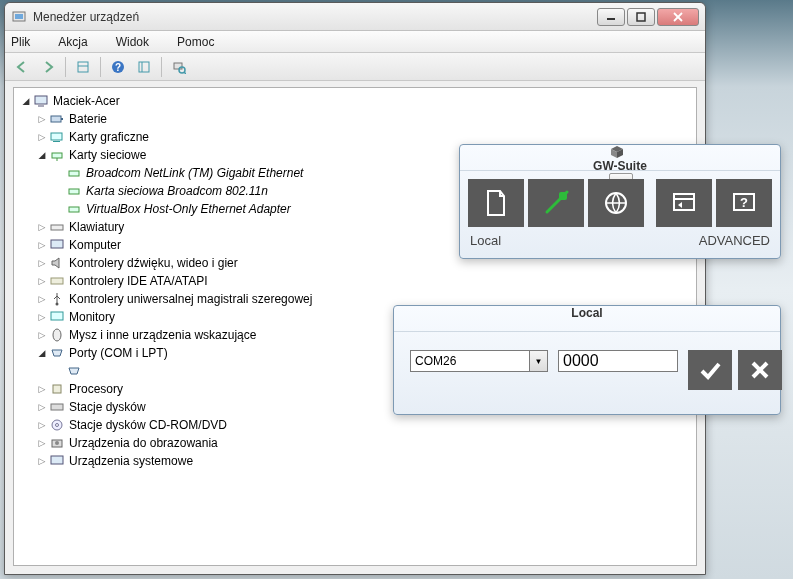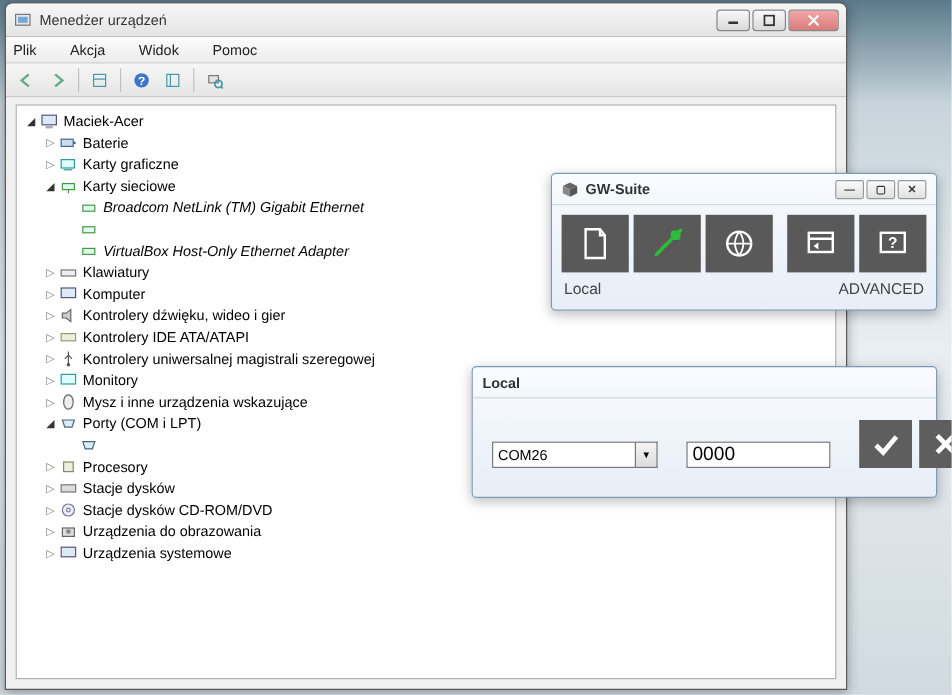--- a/index.html
+++ b/index.html
@@ -38,32 +38,32 @@
 .lvl0 { padding-left:6px; }
 .lvl1 { padding-left:22px; }
 .lvl2 { padding-left:52px;font-style:italic; }
 
 
 .panel {
   position:absolute; border:1px solid #7d99b3; border-radius:4px;
   background:linear-gradient(180deg,#f8fbff,#e7eef6);
   box-shadow: 0 3px 10px rgba(0,0,0,0.25);
 }
-.panel-title { height:26px; display:flex; align-items:center; padding:0 8px; font-size:12px; font-weight:bold; color:#333; border-bottom:1px solid #cfd9e3; }
+.panel-title { height:26px; display:flex; align-items:center; padding:0 8px; font-size:12px; font-weight:bold; color:#333; border-bottom:1px solid #cfd9e3;flex-direction:column; }
 .panel-title .spacer { flex:1; }
 .panel-title .pbtn { width:24px; height:16px; background:linear-gradient(180deg,#fbfbfb,#dfdfdf); border:1px solid #999; border-radius:2px; margin-left:2px; display:flex; align-items:center; justify-content:center; font-size:9px; }
 
 .gw { left:454px; top:141px; width:322px; }
 .gw-body { padding:8px; }
 .gw-row { display:flex; gap:4px; }
 .gw-btn { width:56px; height:48px; background:#595959; display:flex; align-items:center; justify-content:center; }
 .gw-bottom { display:flex; justify-content:space-between; font-size:13px; color:#444; padding:6px 2px 2px; }
 
 .local { left:388px; top:302px; width:388px; }
-.local-body { padding:18px 16px 24px; display:flex; align-items:flex-end; gap:24px; }
+.local-body { padding:18px 16px 24px; display:flex; align-items:flex-start; gap:10px; }
 .combo { display:flex; }
 .combo input { width:120px; height:22px; border:1px solid #7a7a7a; padding:0 4px; font-size:12px; background:#fff; }
 .combo .drop { width:18px; height:22px; border:1px solid #7a7a7a; border-left:none; background:linear-gradient(180deg,#f4f4f4,#dcdcdc); display:flex; align-items:center; justify-content:center; font-size:8px; }
 .txt { width:120px; height:22px; border:1px solid #7a7a7a; padding:0 4px; font-size:16px; background:#fff; }
 .big-btn { width:44px; height:40px; background:#5e5e5e; display:flex; align-items:center; justify-content:center; }
 .big-btn + .big-btn { }
 .local .btn-row { display:flex; gap:6px; margin-left:auto; }
 
 svg { display:block; }
 </style>
@@ -200,20 +200,21 @@
             </svg>
           </span>
           <span>Broadcom NetLink (TM) Gigabit Ethernet</span>
         </div>
       <div class="node lvl2">
           <span class="dev-icon">
             <svg width="16" height="16">
               <rect x="3" y="6" width="10" height="5" fill="#dfe" stroke="#494"></rect>
             </svg>
           </span>
+          <span>Karta sieciowa Broadcom 802.11n</span>
         </div>
       <div class="node lvl2">
           <span class="dev-icon">
             <svg width="16" height="16">
               <rect x="3" y="6" width="10" height="5" fill="#dfe" stroke="#494"></rect>
             </svg>
           </span>
           <span>VirtualBox Host-Only Ethernet Adapter</span>
         </div>
 

